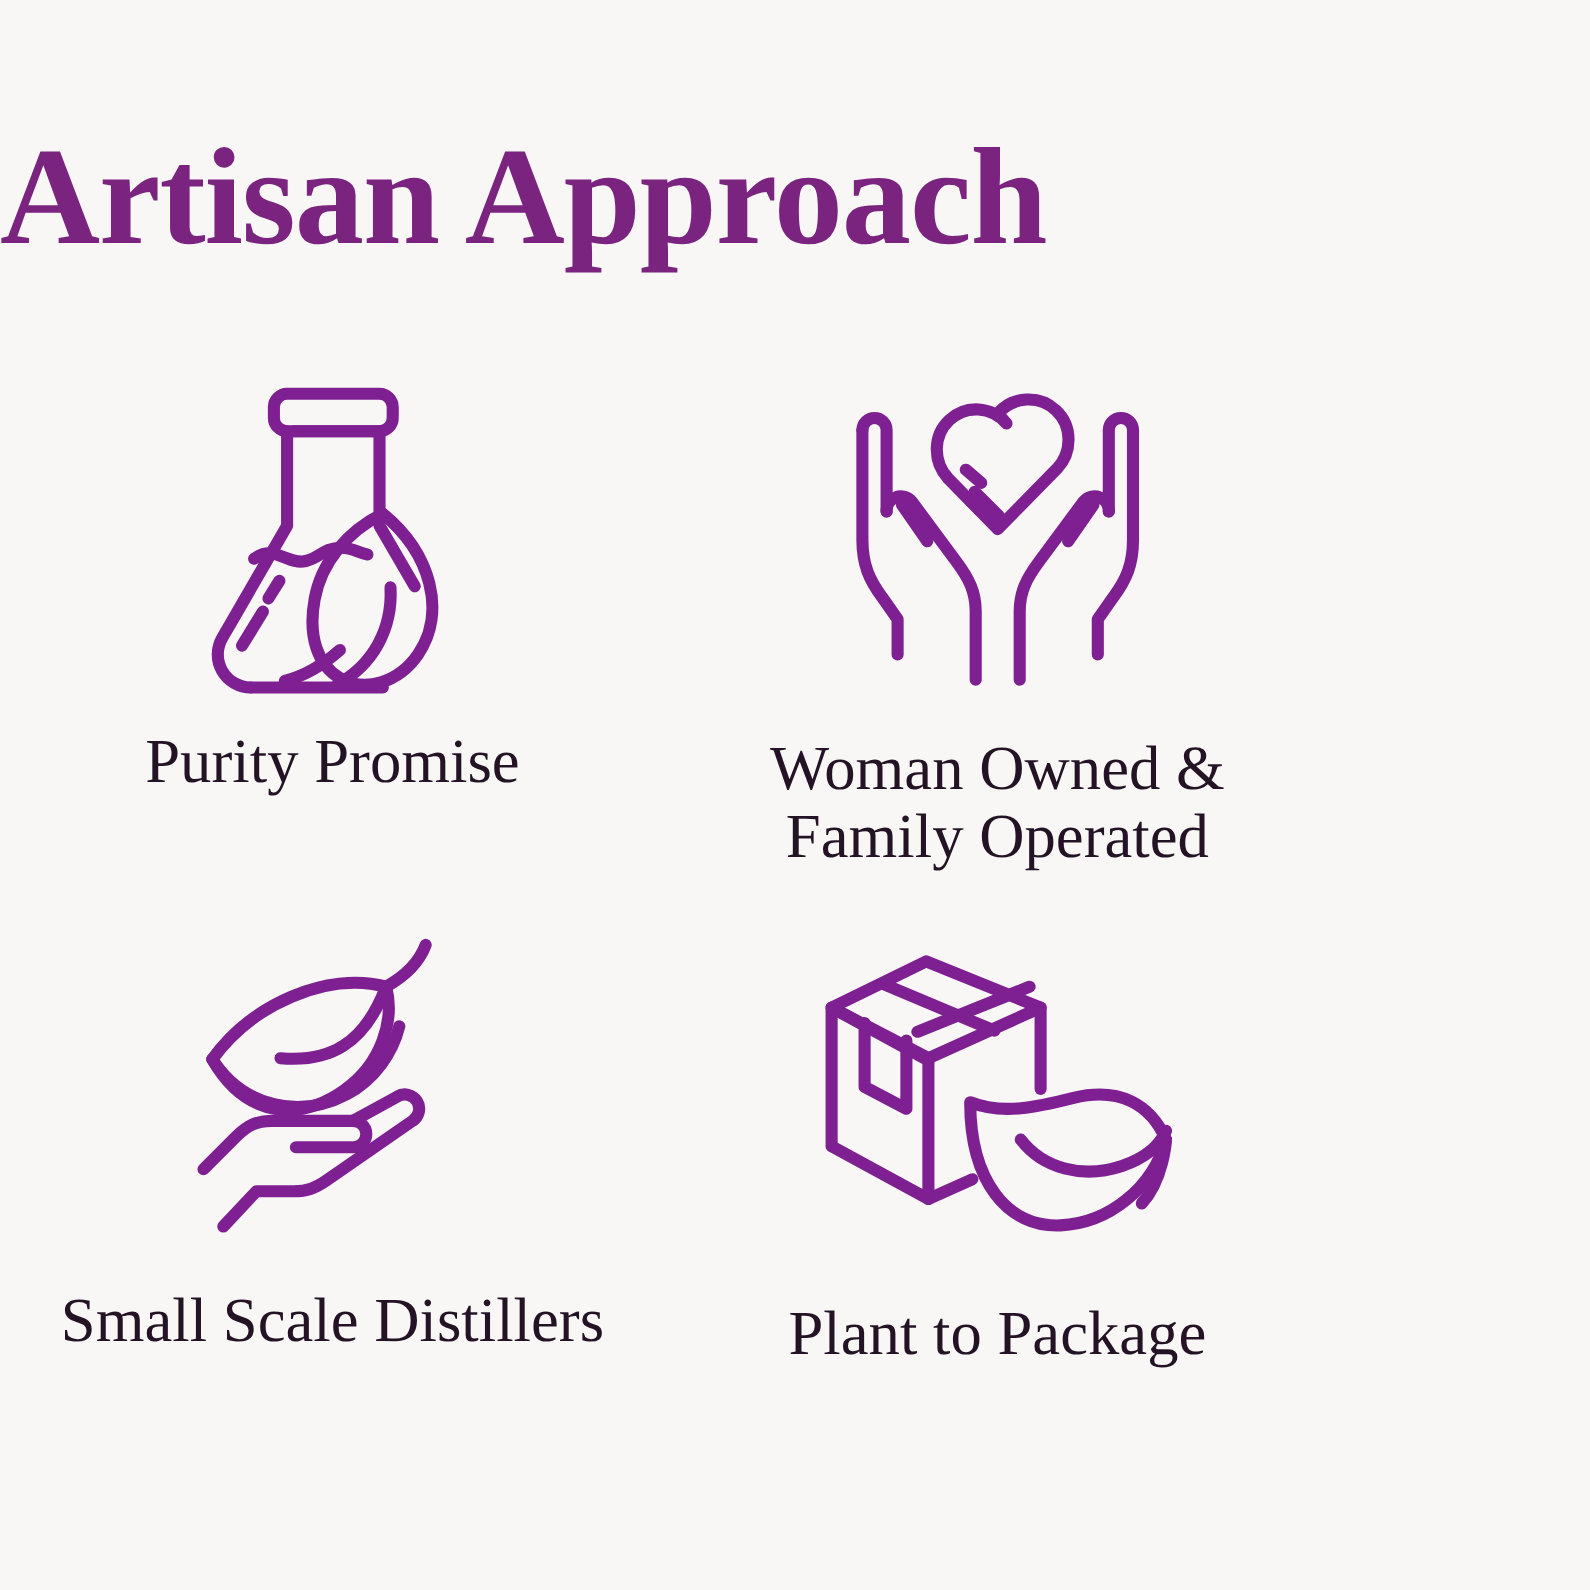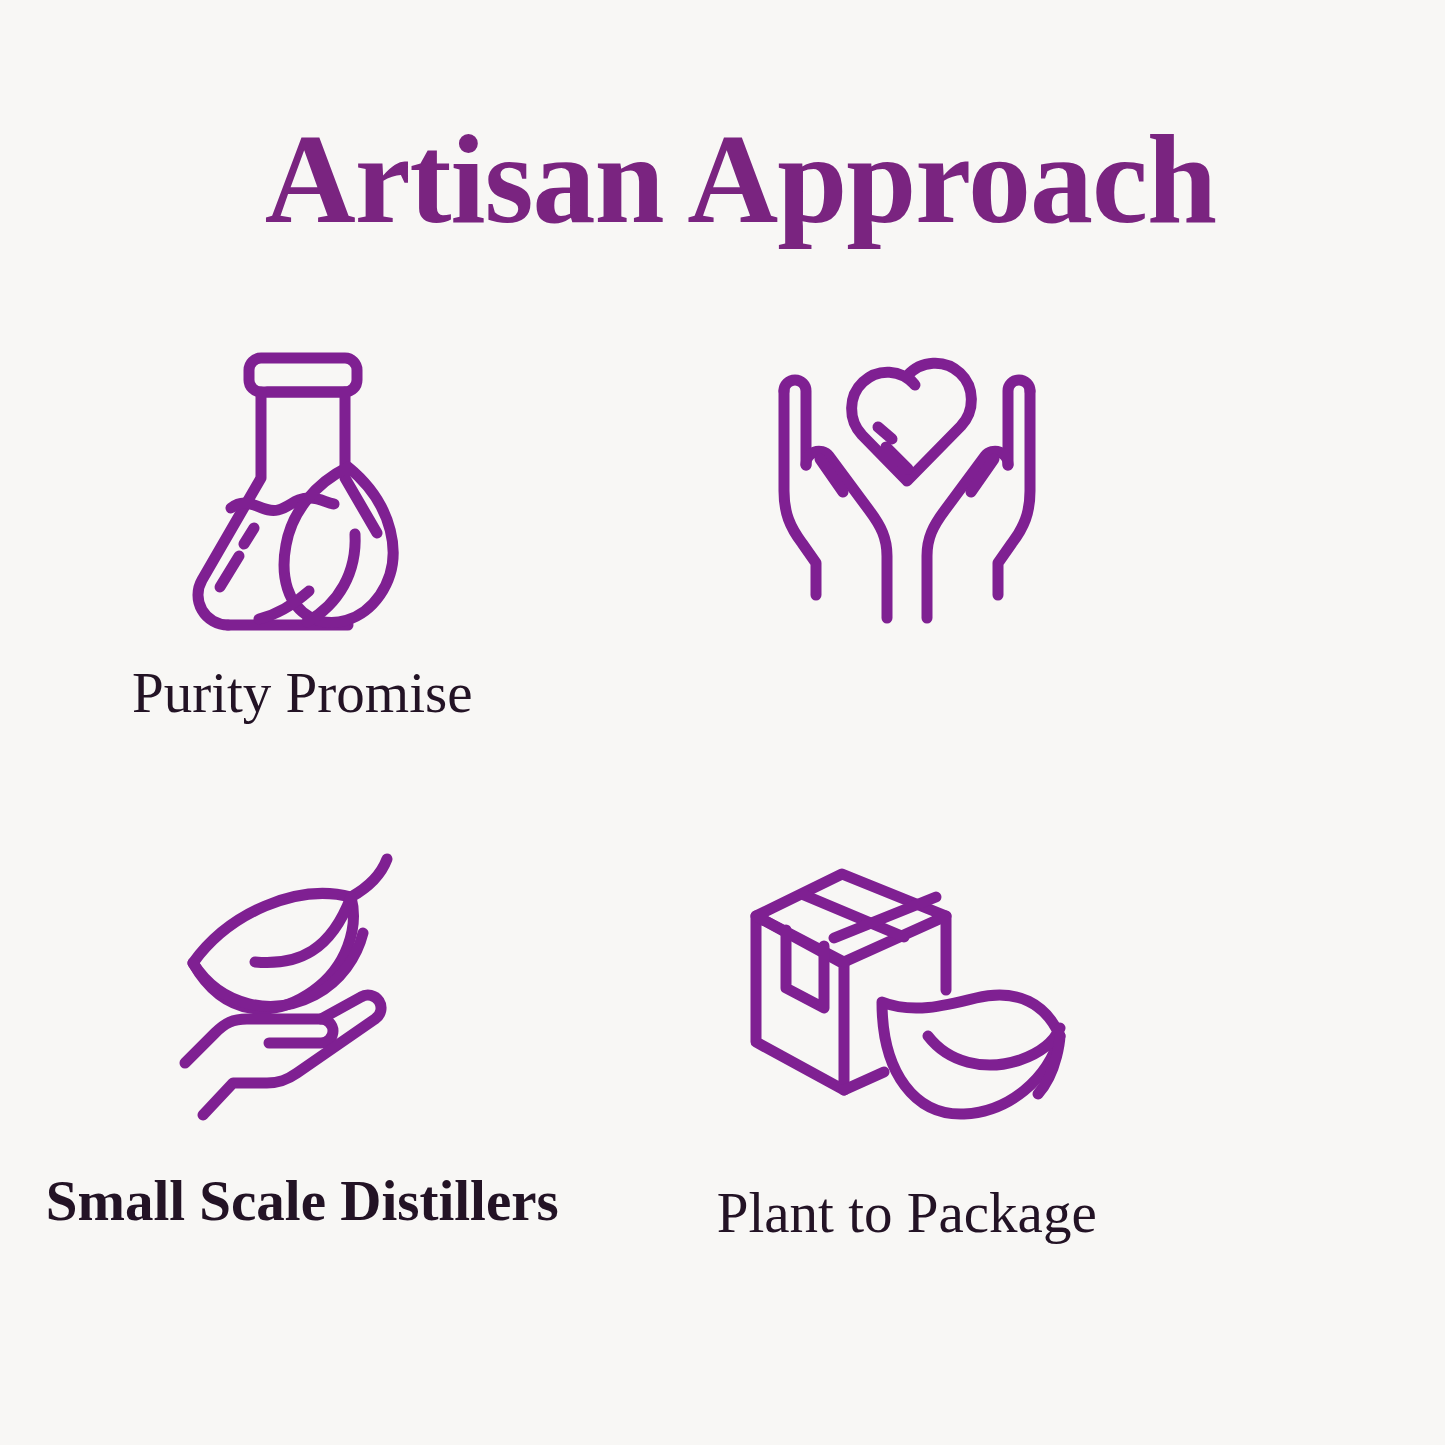--- a/index.html
+++ b/index.html
@@ -21,21 +21,21 @@
     background: #f8f7f5;
     box-sizing: border-box;
   }
 
   
   .title {
     position: absolute;
     top: 112px;
     left: 0;
     width: 1216px;
-    text-align: right;
+    text-align: left;
     font-family: "Liberation Serif", "DejaVu Serif", serif;
     font-weight: 700;
     font-size: 126px;
     line-height: 1.08;
     letter-spacing: -1px;
     color: #7a2480;
     white-space: nowrap;
   }
 
   
@@ -84,21 +84,21 @@
   }
 
   
   .f-purity .icon-wrap      { height: 300px; }
   .f-purity .feature-label  { margin-top: 22px; }
 
   .f-woman .icon-wrap       { height: 300px; }
   .f-woman .feature-label   { margin-top: 28px; }
 
   .f-small .icon-wrap       { height: 290px; padding-top: 18px; box-sizing: border-box;}
-  .f-small .feature-label   { margin-top: 40px; font-weight: bold; }
+  .f-small .feature-label   { margin-top: 40px; }
 
   .f-plant .icon-wrap       { height: 290px; padding-top: 18px; box-sizing: border-box;}
   .f-plant .feature-label   { margin-top: 52px; }
 </style>
 </head>
 <body>
 
 <div class="page">
 
   <div class="title">Artisan Approach</div>
@@ -150,20 +150,22 @@
           <path d="M44 110 a13 13 0 0 1 23 -9 l40 54 c12 16 18 28 18 46 v62"></path>
           <path d="M58 104 l23 33"></path>
 
           <path d="M268 36 a11 11 0 0 0 -22 0 v74"></path>
           <path d="M268 36 v100 c0 22 -6 36 -18 52 l-14 20 v32"></path>
 
           <path d="M246 110 a13 13 0 0 0 -23 -9 l-40 54 c-12 16 -18 28 -18 46 v62"></path>
           <path d="M232 104 l-23 33"></path>
         </svg>
       </div>
+      <div class="feature-label">Woman Owned &amp;
+Family Operated</div>
     </div>
 
     <div class="feature f-small">
       <div class="icon-wrap">
         <svg width="250" height="255" viewBox="0 0 250 255" fill="none" stroke="#7f2092" stroke-width="11" stroke-linecap="round" stroke-linejoin="round">
 
           <path d="M16 96 c36 -50 104 -80 158 -66 c8 30 -4 70 -38 94 c-38 27 -88 28 -120 -28 z"></path>
 
           <path d="M174 30 c18 -10 30 -22 36 -38"></path>
           <path d="M16 96 c28 44 80 54 122 32 c26 -14 42 -38 48 -62"></path>

